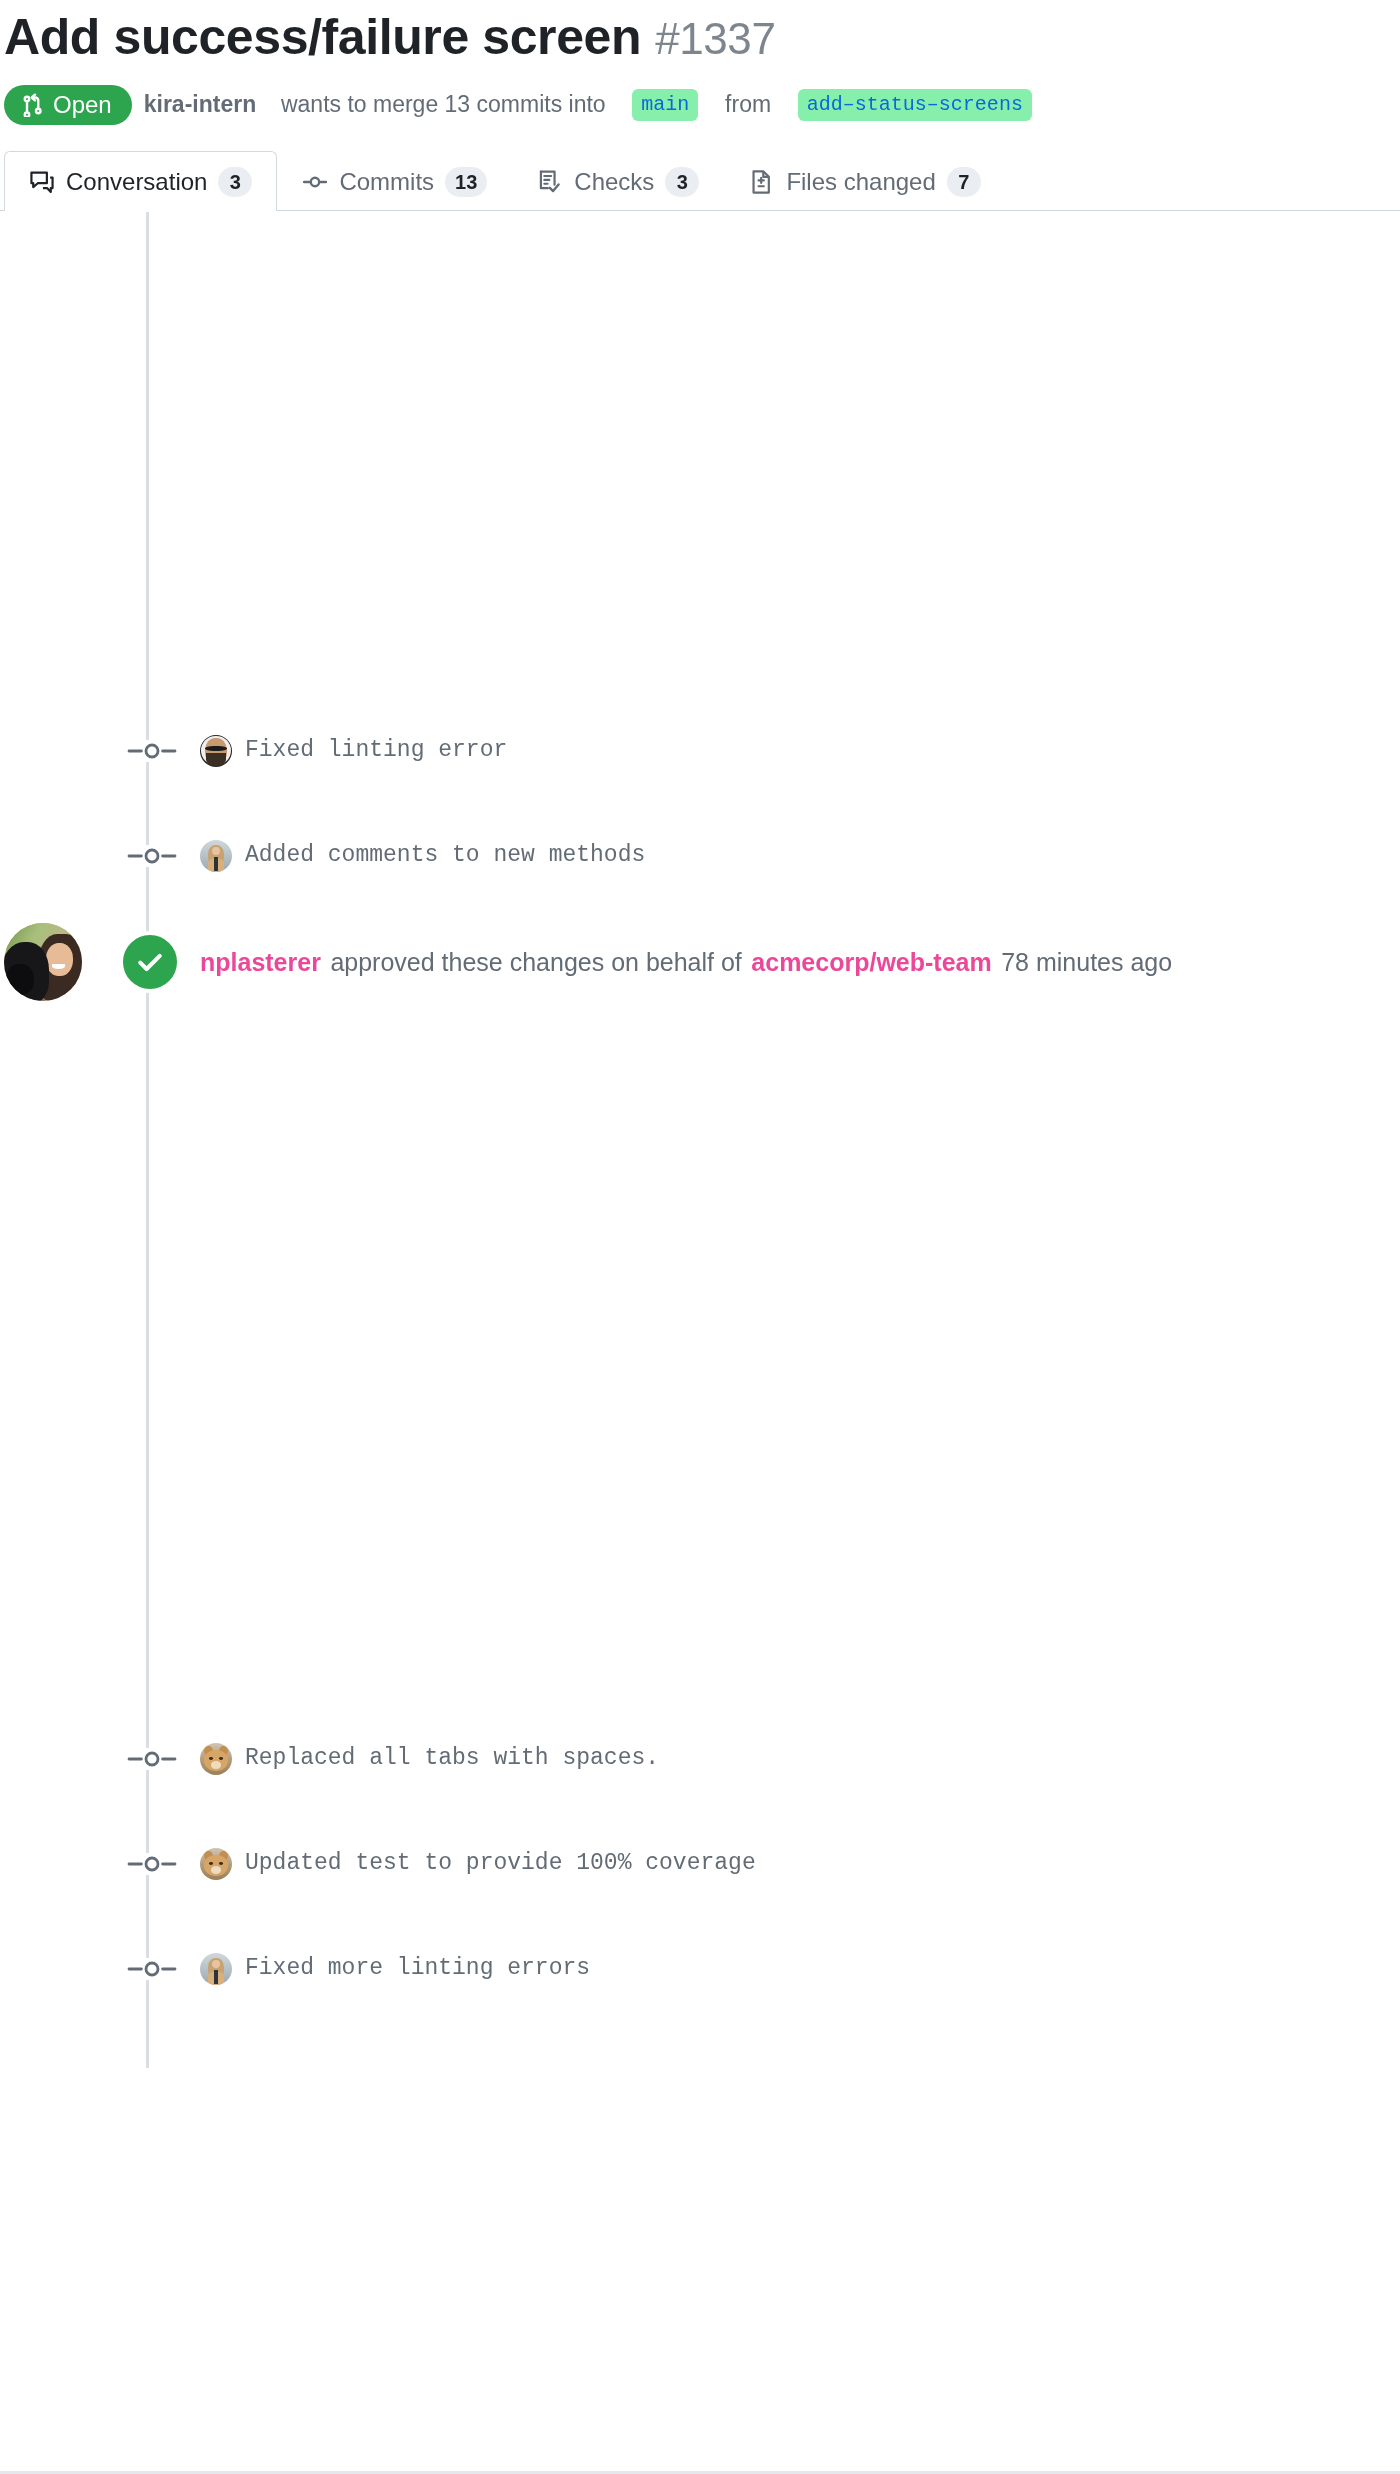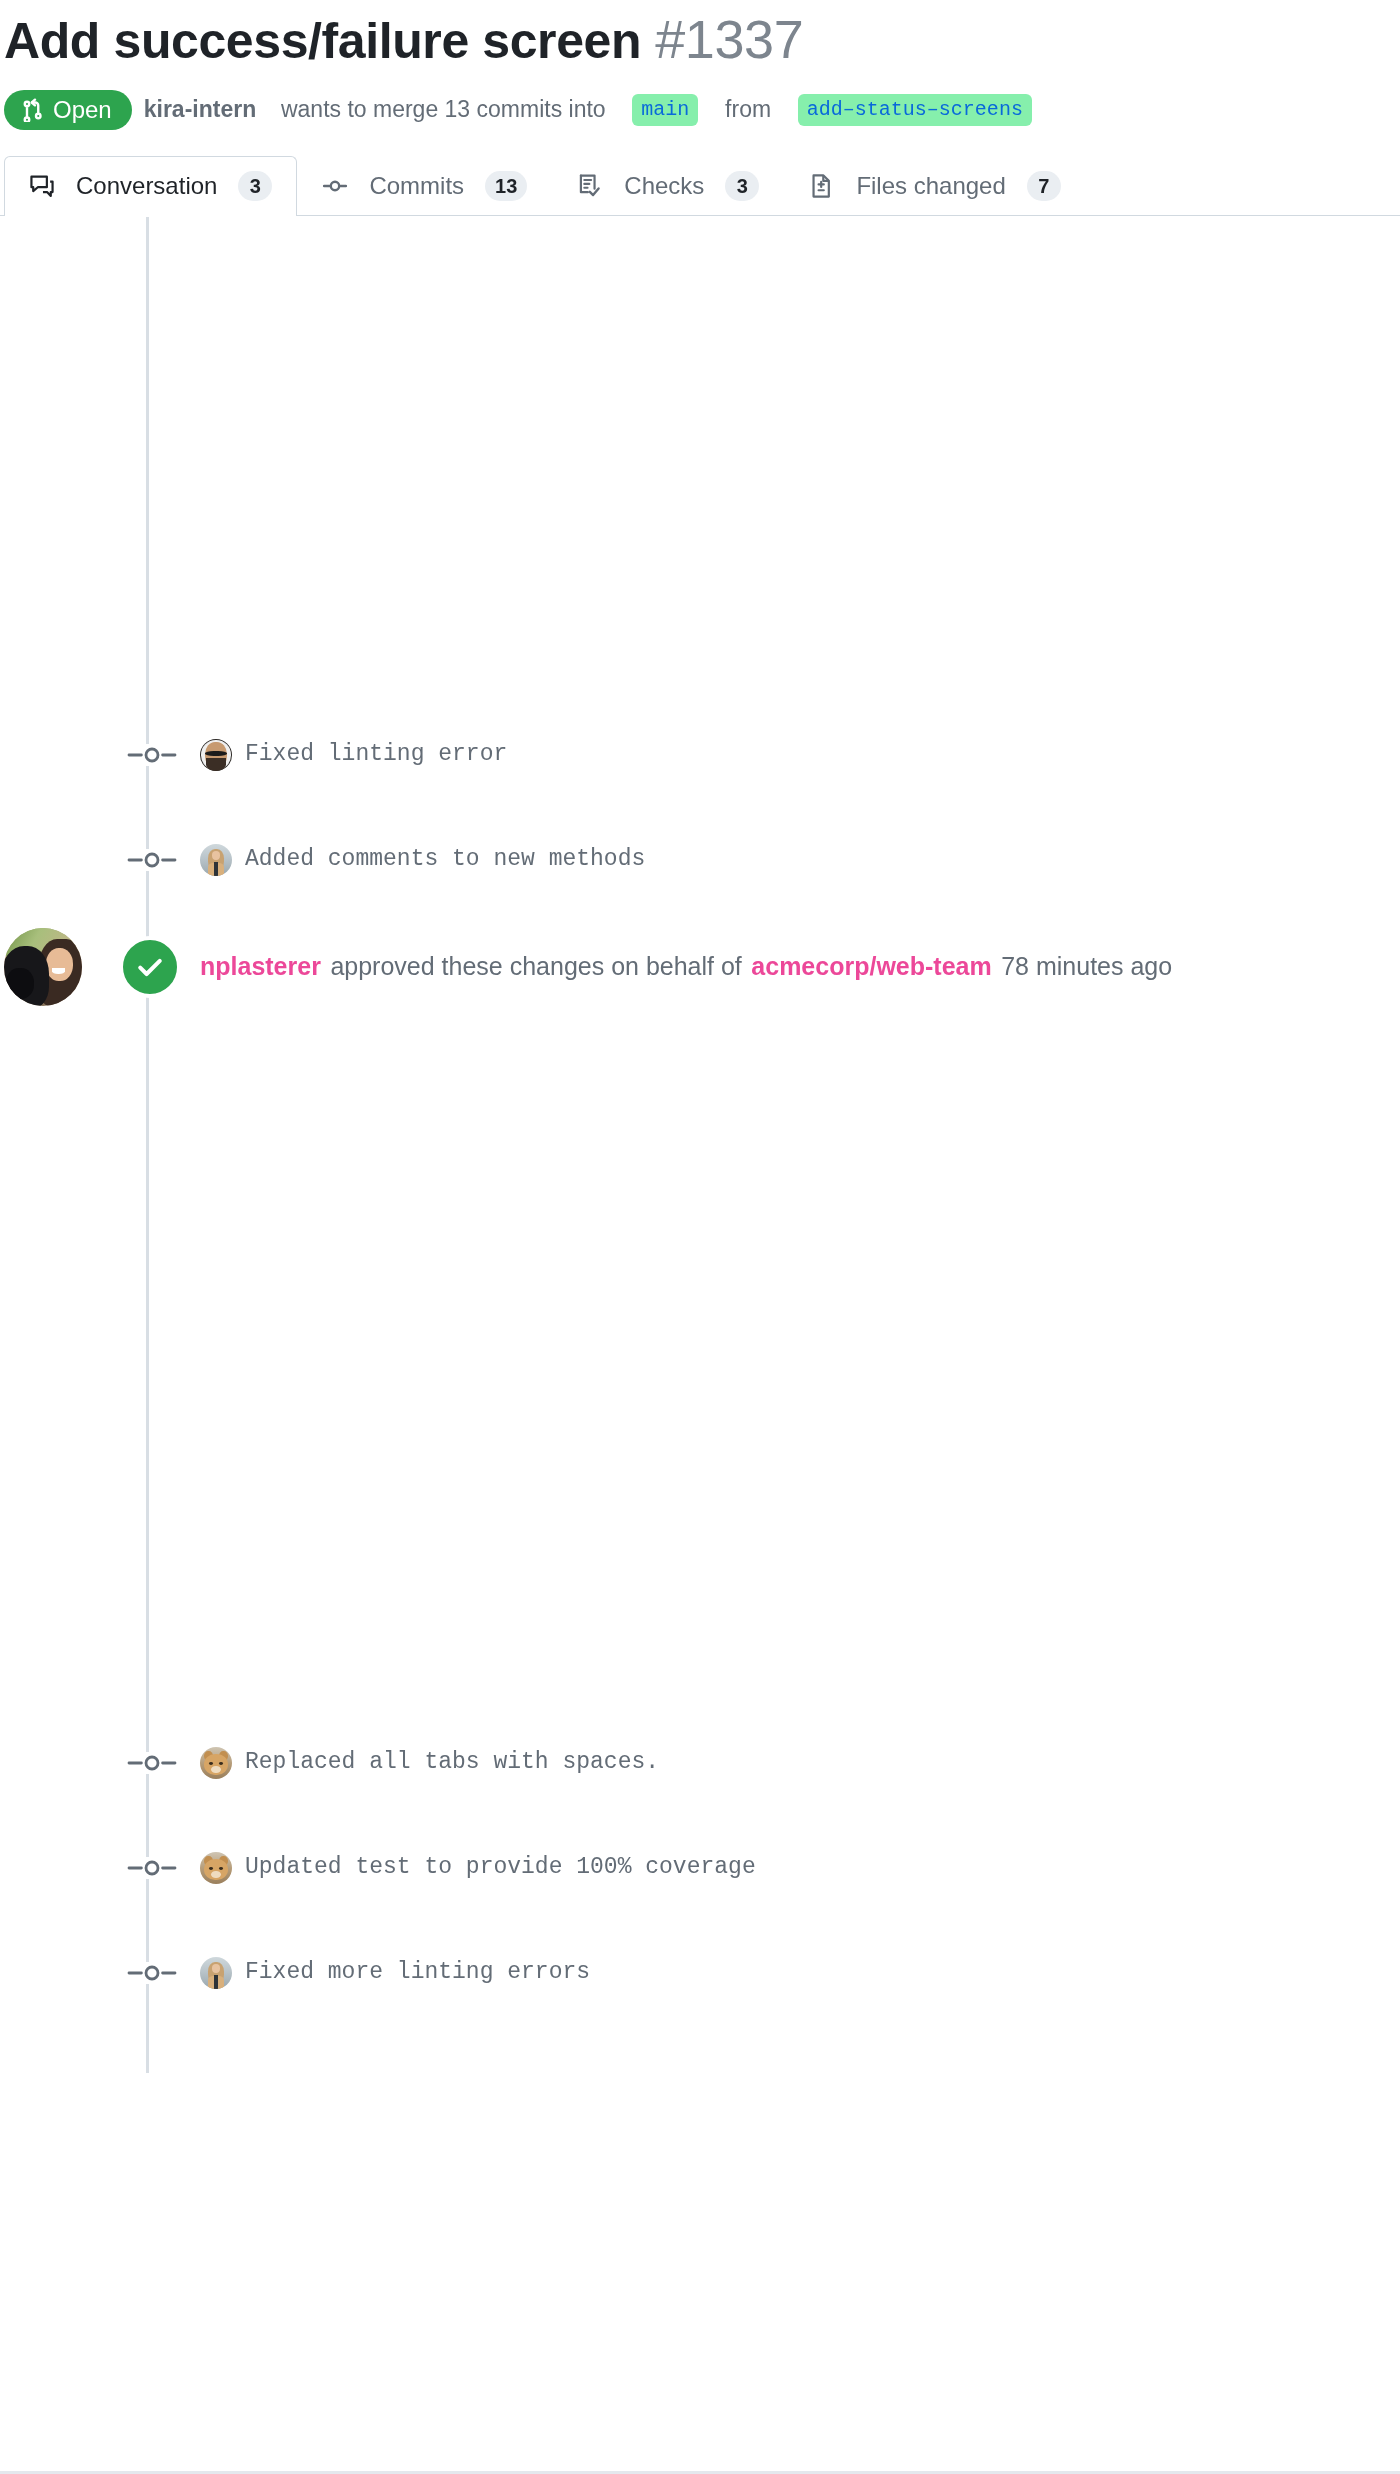--- a/index.html
+++ b/index.html
@@ -34,21 +34,21 @@
   }
 
   .pr-title {
     font-size: 50px;
     font-weight: 600;
     color: #1f2328;
     letter-spacing: -0.4px;
   }
 
   .pr-number {
-    font-size: 54px;
+    font-size: 44px;
     font-weight: 400;
     color: #7d858e;
     letter-spacing: -0.4px;
   }
 
   .pr-meta-row {
     display: flex;
     align-items: center;
     gap: 12px;
     margin-top: 18px;
@@ -121,21 +121,21 @@
     display: flex;
     align-items: flex-end;
     height: 60px;
     position: relative;
     z-index: 2;
   }
 
   .tab {
     display: flex;
     align-items: center;
-    gap: 21px;
+    gap: 11px;
     height: 60px;
     padding: 0 24px;
     font-size: 24px;
     color: #636c76;
     border: 1px solid transparent;
     border-bottom: none;
     background: transparent;
     white-space: nowrap;
   }
 

